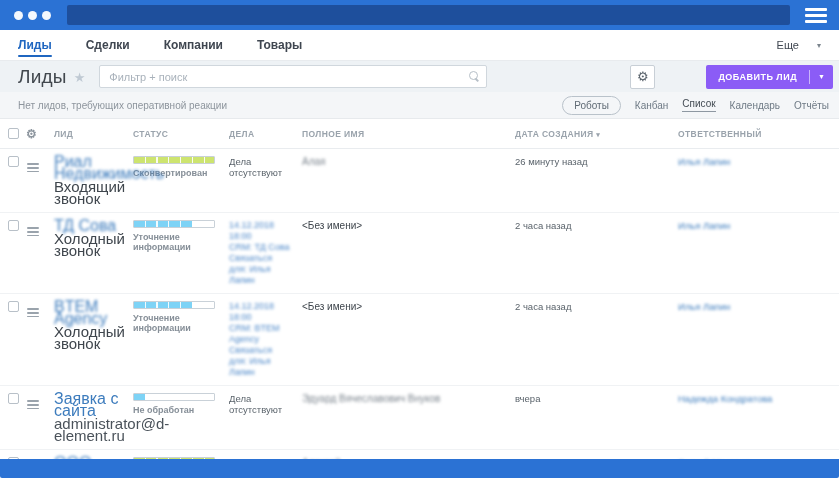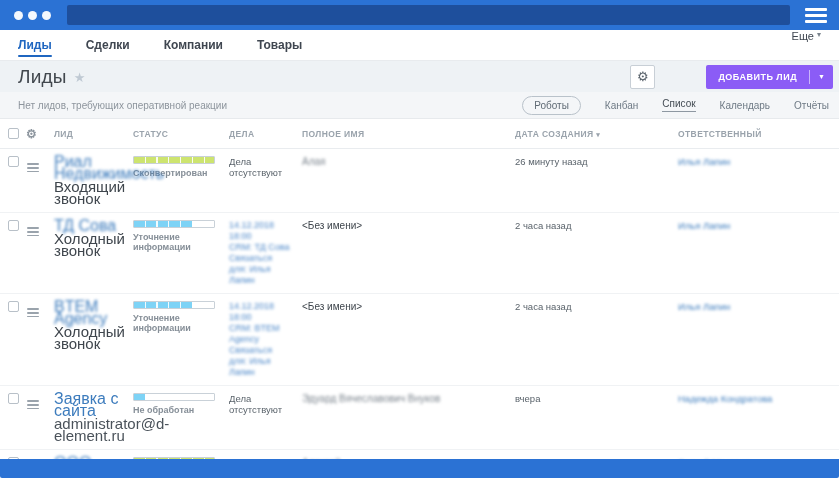--- a/index.html
+++ b/index.html
@@ -19,21 +19,21 @@
   .dots i { width:9px; height:9px; border-radius:50%; background:#fff; opacity:.95; }
   .top-search { margin-left:16px; width:723px; height:20px; background:#1e4f9c; border-radius:2px; }
   .hamburger { margin-left:auto; margin-right:4px; display:flex; flex-direction:column; gap:3px; cursor:pointer; }
   .hamburger i { width:22px; height:3px; background:#fff; border-radius:1px; }
 
   
   .nav { height:31px; background:#fff; border-bottom:1px solid #e8ebee; display:flex; align-items:stretch; padding:0 18px; }
   .nav-item { font-size:12px; font-weight:bold; color:#3f4650; display:flex; align-items:center; margin-right:34px; cursor:pointer; position:relative; }
   .nav-item.active { color:#1f66c0; }
   .nav-item.active::after { content:""; position:absolute; left:0; right:0; bottom:3px; height:2px; background:#1f66c0; border-radius:2px; }
-  .nav-more { margin-left:auto; font-size:11px; color:#3f4650; display:flex; gap:3px; cursor:pointer; }
+  .nav-more { margin-left:auto; font-size:11px; color:#3f4650; display:flex; align-items:center; gap:18px; cursor:pointer; }
   .nav-more .caret { font-size:8px; color:#7b848d; }
 
   
   .toolbar { height:31px; background:#eef2f5; display:flex; align-items:center; padding:0 6px 0 18px; }
   .page-title { font-size:19px; color:#42484e; letter-spacing:.2px; }
   .fav-star { font-size:13px; color:#bfc9d3; margin:2px 0 0 7px; cursor:pointer; }
   .filter-box { position:relative; margin-left:14px; width:388px; height:23px; background:#fff; border:1px solid #d0d7dd; border-radius:2px; display:flex; align-items:center; }
   .filter-box input { border:0; outline:0; background:transparent; width:100%; height:100%; padding:0 26px 0 9px; font-size:11px; color:#4a5furthermore059; font-family:"Liberation Sans", sans-serif; }
   .filter-box input::placeholder { color:#a9b2bb; }
   .mag { position:absolute; right:8px; top:5px; width:9px; height:9px; }
@@ -42,21 +42,21 @@
   .toolbar-right { margin-left:auto; display:flex; align-items:center; gap:5px; }
   .gear-btn { width:25px; height:24px; background:#fff; border:1px solid #c8cfd6; border-radius:2px; display:flex; align-items:center; justify-content:center; font-size:13px; color:#5a636c; cursor:pointer; }
   .add-btn { height:24px; background:#8b5cf6; border-radius:2px; display:flex; align-items:center; cursor:pointer;margin-left:46px; }
   .add-btn .lbl { color:#fff; font-size:9px; font-weight:bold; letter-spacing:.5px; padding:0 12px; }
   .add-btn .split { width:1px; height:14px; background:rgba(255,255,255,.55); }
   .add-btn .caret { color:#fff; font-size:7px; padding:0 8px; }
 
   
   .subbar { height:27px; background:#f4f6f8; border-bottom:1px solid #e7eaed; display:flex; align-items:center; padding:0 10px 0 18px; }
   .notice { font-size:10px; color:#8d959d; }
-  .view-tabs { margin-left:auto; display:flex; align-items:center; gap:24px; }
+  .view-tabs { margin-left:auto; display:flex; align-items:center; gap:14px; }
   .vtab { font-size:10px; color:#6e7a85; cursor:pointer; }
   .vtab.pill { border:1px solid #b9c2ca; border-radius:11px; padding:3px 11px; color:#5f6a74; }
   .vtab.active { color:#434b53; border-bottom:1px solid #8e98a2; padding-bottom:2px; }
 
   
   .table-wrap { background:#fff; height:341px; overflow:hidden; }
   table { width:100%; border-collapse:collapse; table-layout:fixed; }
   col.c-cb{width:26px;} col.c-menu{width:28px;} col.c-lead{width:79px;}
   col.c-status{width:96px;} col.c-act{width:73px;} col.c-name{width:213px;}
   col.c-date{width:163px;} col.c-resp{width:161px;}
@@ -117,20 +117,24 @@
     <div class="nav-item">Товары</div>
     <div class="nav-more">
       <span>Еще</span>
       <span class="caret">▾</span>
     </div>
   </div>
 
   <div class="toolbar">
     <div class="page-title">Лиды</div>
     <div class="fav-star">★</div>
+    <div class="filter-box">
+      <input type="text" placeholder="Фильтр + поиск" style="">
+      <span class="mag"></span>
+    </div>
     <div class="toolbar-right">
       <div class="gear-btn">
         <span>⚙</span>
       </div>
       <div class="add-btn">
         <span class="lbl">ДОБАВИТЬ ЛИД</span>
         <span class="split"></span>
         <span class="caret">▼</span>
       </div>
     </div>

